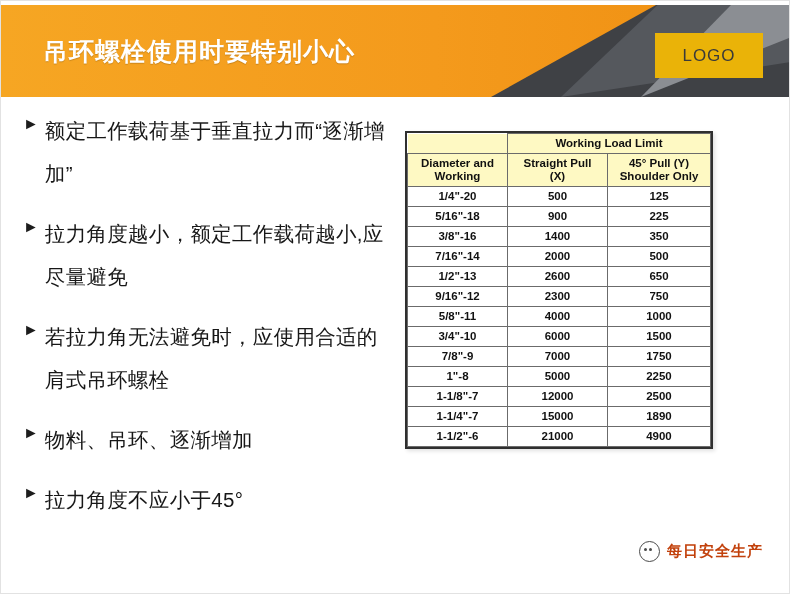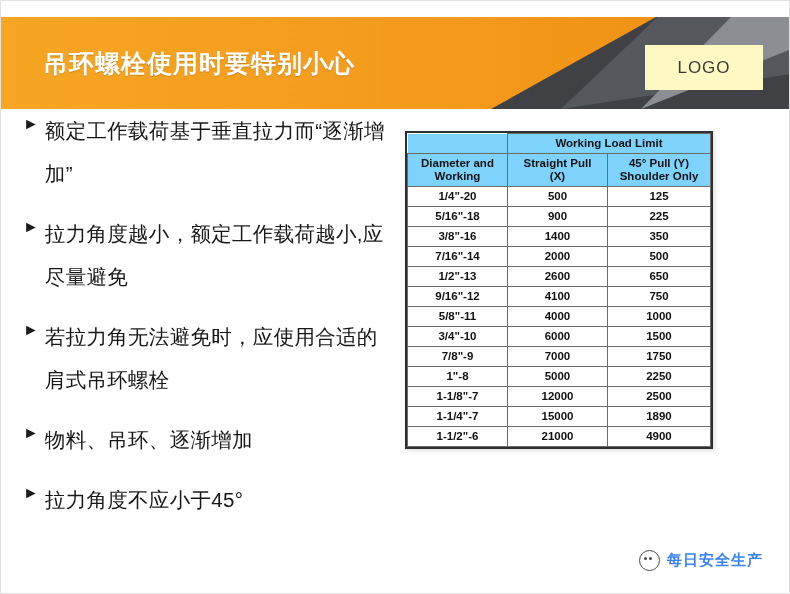--- a/index.html
+++ b/index.html
@@ -20,21 +20,21 @@
     background: #ffffff;
     box-sizing: border-box;
     border: 1px solid #e2e2e2;
     overflow: hidden;
   }
 
   
   .header {
     position: absolute;
     left: 0;
-    top: 16px;
+    top: 4px;
     width: 790px;
     height: 92px;
     background: #f49a1c;
     overflow: hidden;
     text-align: center;
   }
   .header-grad {
     position: absolute;
     left: 0; top: 0;
     width: 790px; height: 92px;
@@ -69,23 +69,23 @@
     font-size: 25px;
     font-weight: bold;
     letter-spacing: 1px;
     text-shadow: 0 1px 1px rgba(0,0,0,.18);
     white-space: nowrap;
   }
   .logo-box {
     position: absolute;
     right: 28px;
     top: 28px;
-    width: 118px;
+    width: 108px;
     height: 45px;
-    background: #fef9c3;
+    background: #eab308;
     display: flex;
     align-items: center;
     justify-content: center;
     color: #3a3a3a;
     font-size: 17px;
     letter-spacing: 1px;
   }
 
   
   .bullets {
@@ -132,41 +132,41 @@
   }
   table.wll td, table.wll th {
     border: 1px solid #6b6b6b;
     text-align: center;
     padding: 3px 2px;
     line-height: 13px;
   }
   table.wll th {
     font-weight: bold;
     font-size: 11.5px;
-    background: #7dd3fc;
+    background: #fef9c3;
   }
   .hdr-blank {
     border-top: none !important;
     border-left: none !important;
   }
   .col-dia { width: 33%; font-weight: bold; }
   .col-x { width: 33%; margin-top: 12px; }
   .col-y { width: 34%; }
   table.wll tbody td {
     font-weight: bold;
   }
 
   
   .footer-badge {
     position: absolute;
     right: 26px;
-    bottom: 22px;
+    bottom: 31px;
     display: flex;
     align-items: center;
-    color: #3b82f6;
+    color: #c2410c;
     font-size: 15px;
     font-weight: bold;
     letter-spacing: 1px;
   }
   .wechat-icon {
     width: 19px;
     height: 19px;
     border-radius: 50%;
     border: 1.6px solid #4a4a4a;
     margin-right: 7px;
@@ -266,21 +266,21 @@
           <td>2000</td>
           <td>500</td>
         </tr>
         <tr>
           <td>1/2"-13</td>
           <td>2600</td>
           <td>650</td>
         </tr>
         <tr>
           <td>9/16"-12</td>
-          <td>4100</td>
+          <td>2300</td>
           <td>750</td>
         </tr>
         <tr>
           <td>5/8"-11</td>
           <td>4000</td>
           <td>1000</td>
         </tr>
         <tr>
           <td>3/4"-10</td>
           <td>6000</td>

